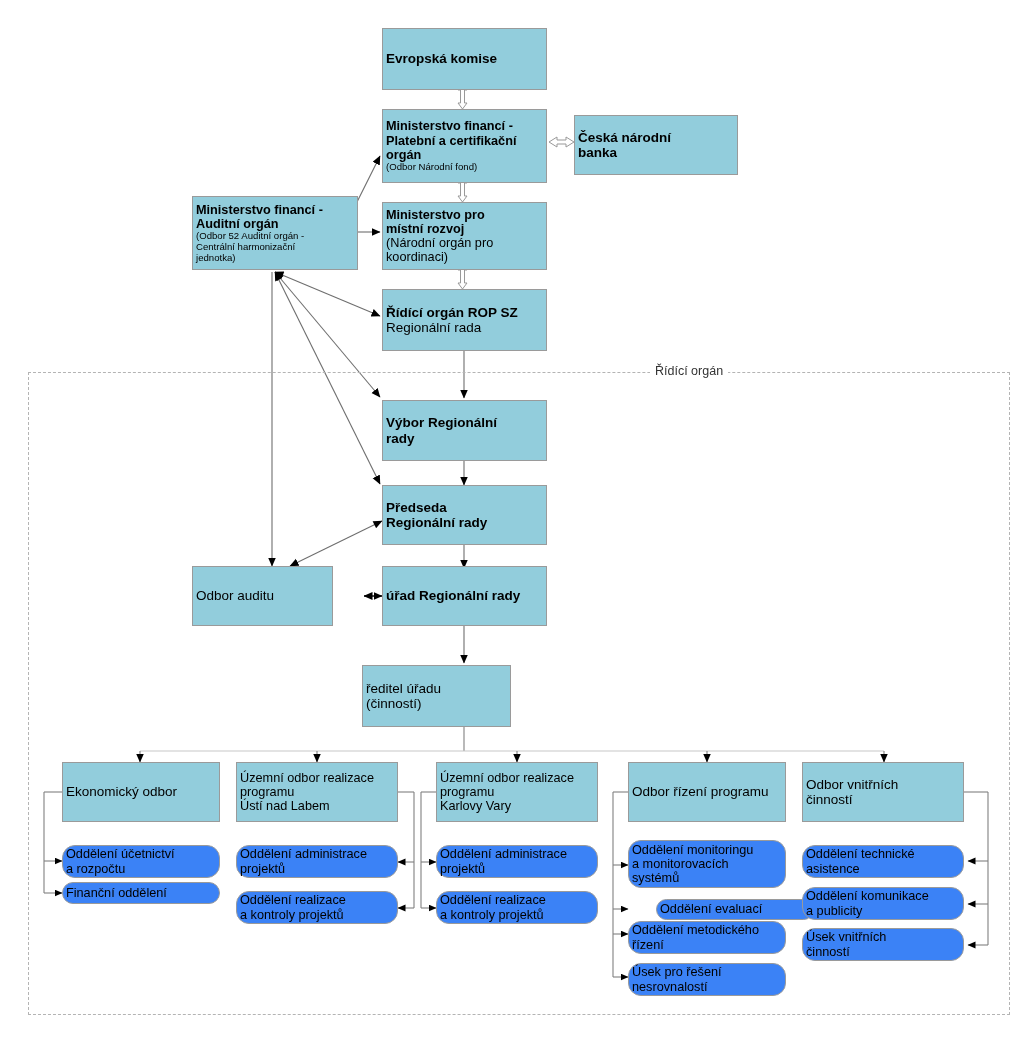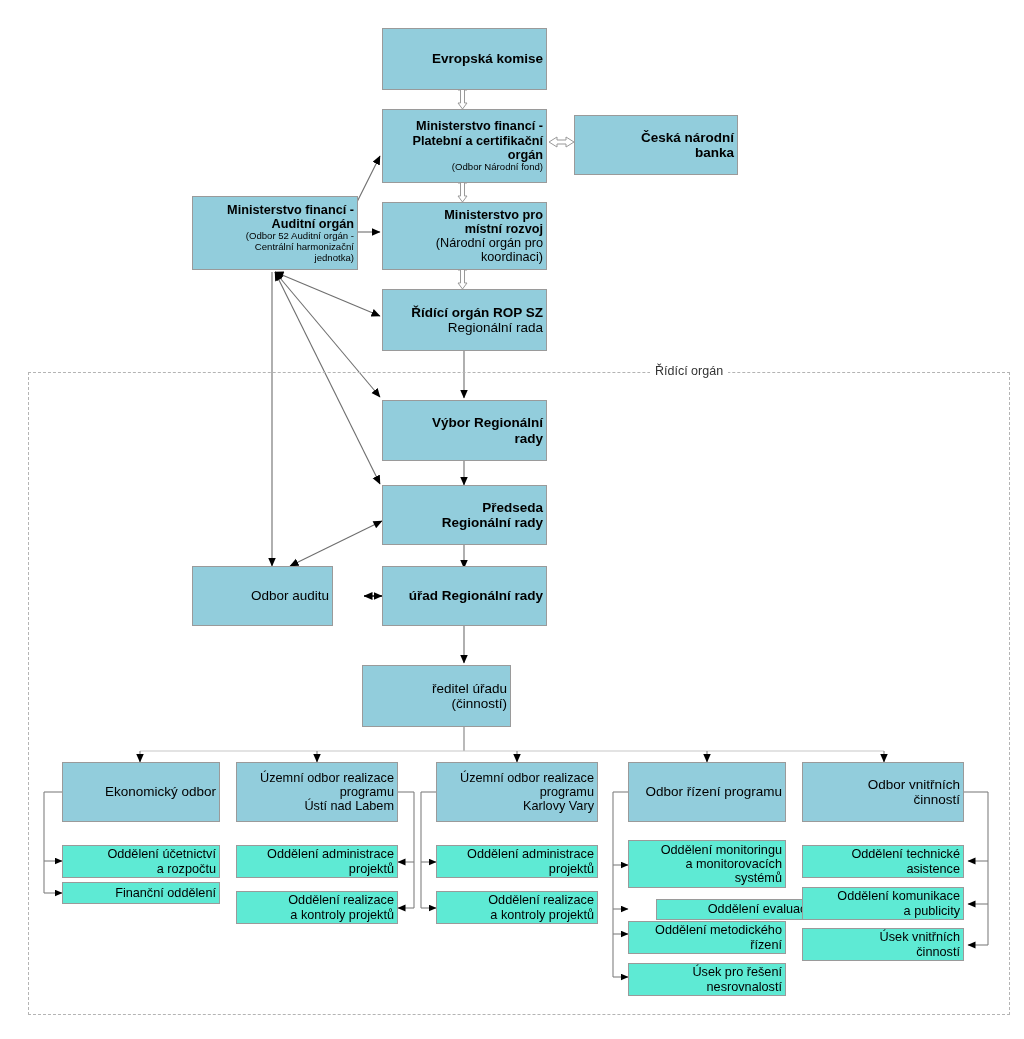--- a/index.html
+++ b/index.html
@@ -18,30 +18,30 @@
   svg.layer {
     position: absolute;
     left: 0; top: 0;
     width: 1024px; height: 1039px;
     pointer-events: none;
   }
   .node {
     position: absolute;
     display: flex;
     flex-direction: column;
-    align-items: flex-end;
+    align-items: flex-start;
     justify-content: center;
     text-align: center;
     border: 1px solid #9a9a9a;
     line-height: 1.12;
     color: #000000;
     padding: 2px 3px;
   }
   .blue { background: #92cddc; }
-  .yellow { background: #5eead4; }
+  .yellow { background: #3b82f6; border-radius: 13px; }
   .b { font-weight: bold; }
   .t13 { font-size: 13.5px; }
   .t12 { font-size: 12.7px; }
   .sub { font-size: 9.6px; font-weight: normal; }
   .region-label {
     position: absolute;
     font-size: 12.5px;
     color: #333333;
     background: #ffffff;
     padding: 0 5px;

